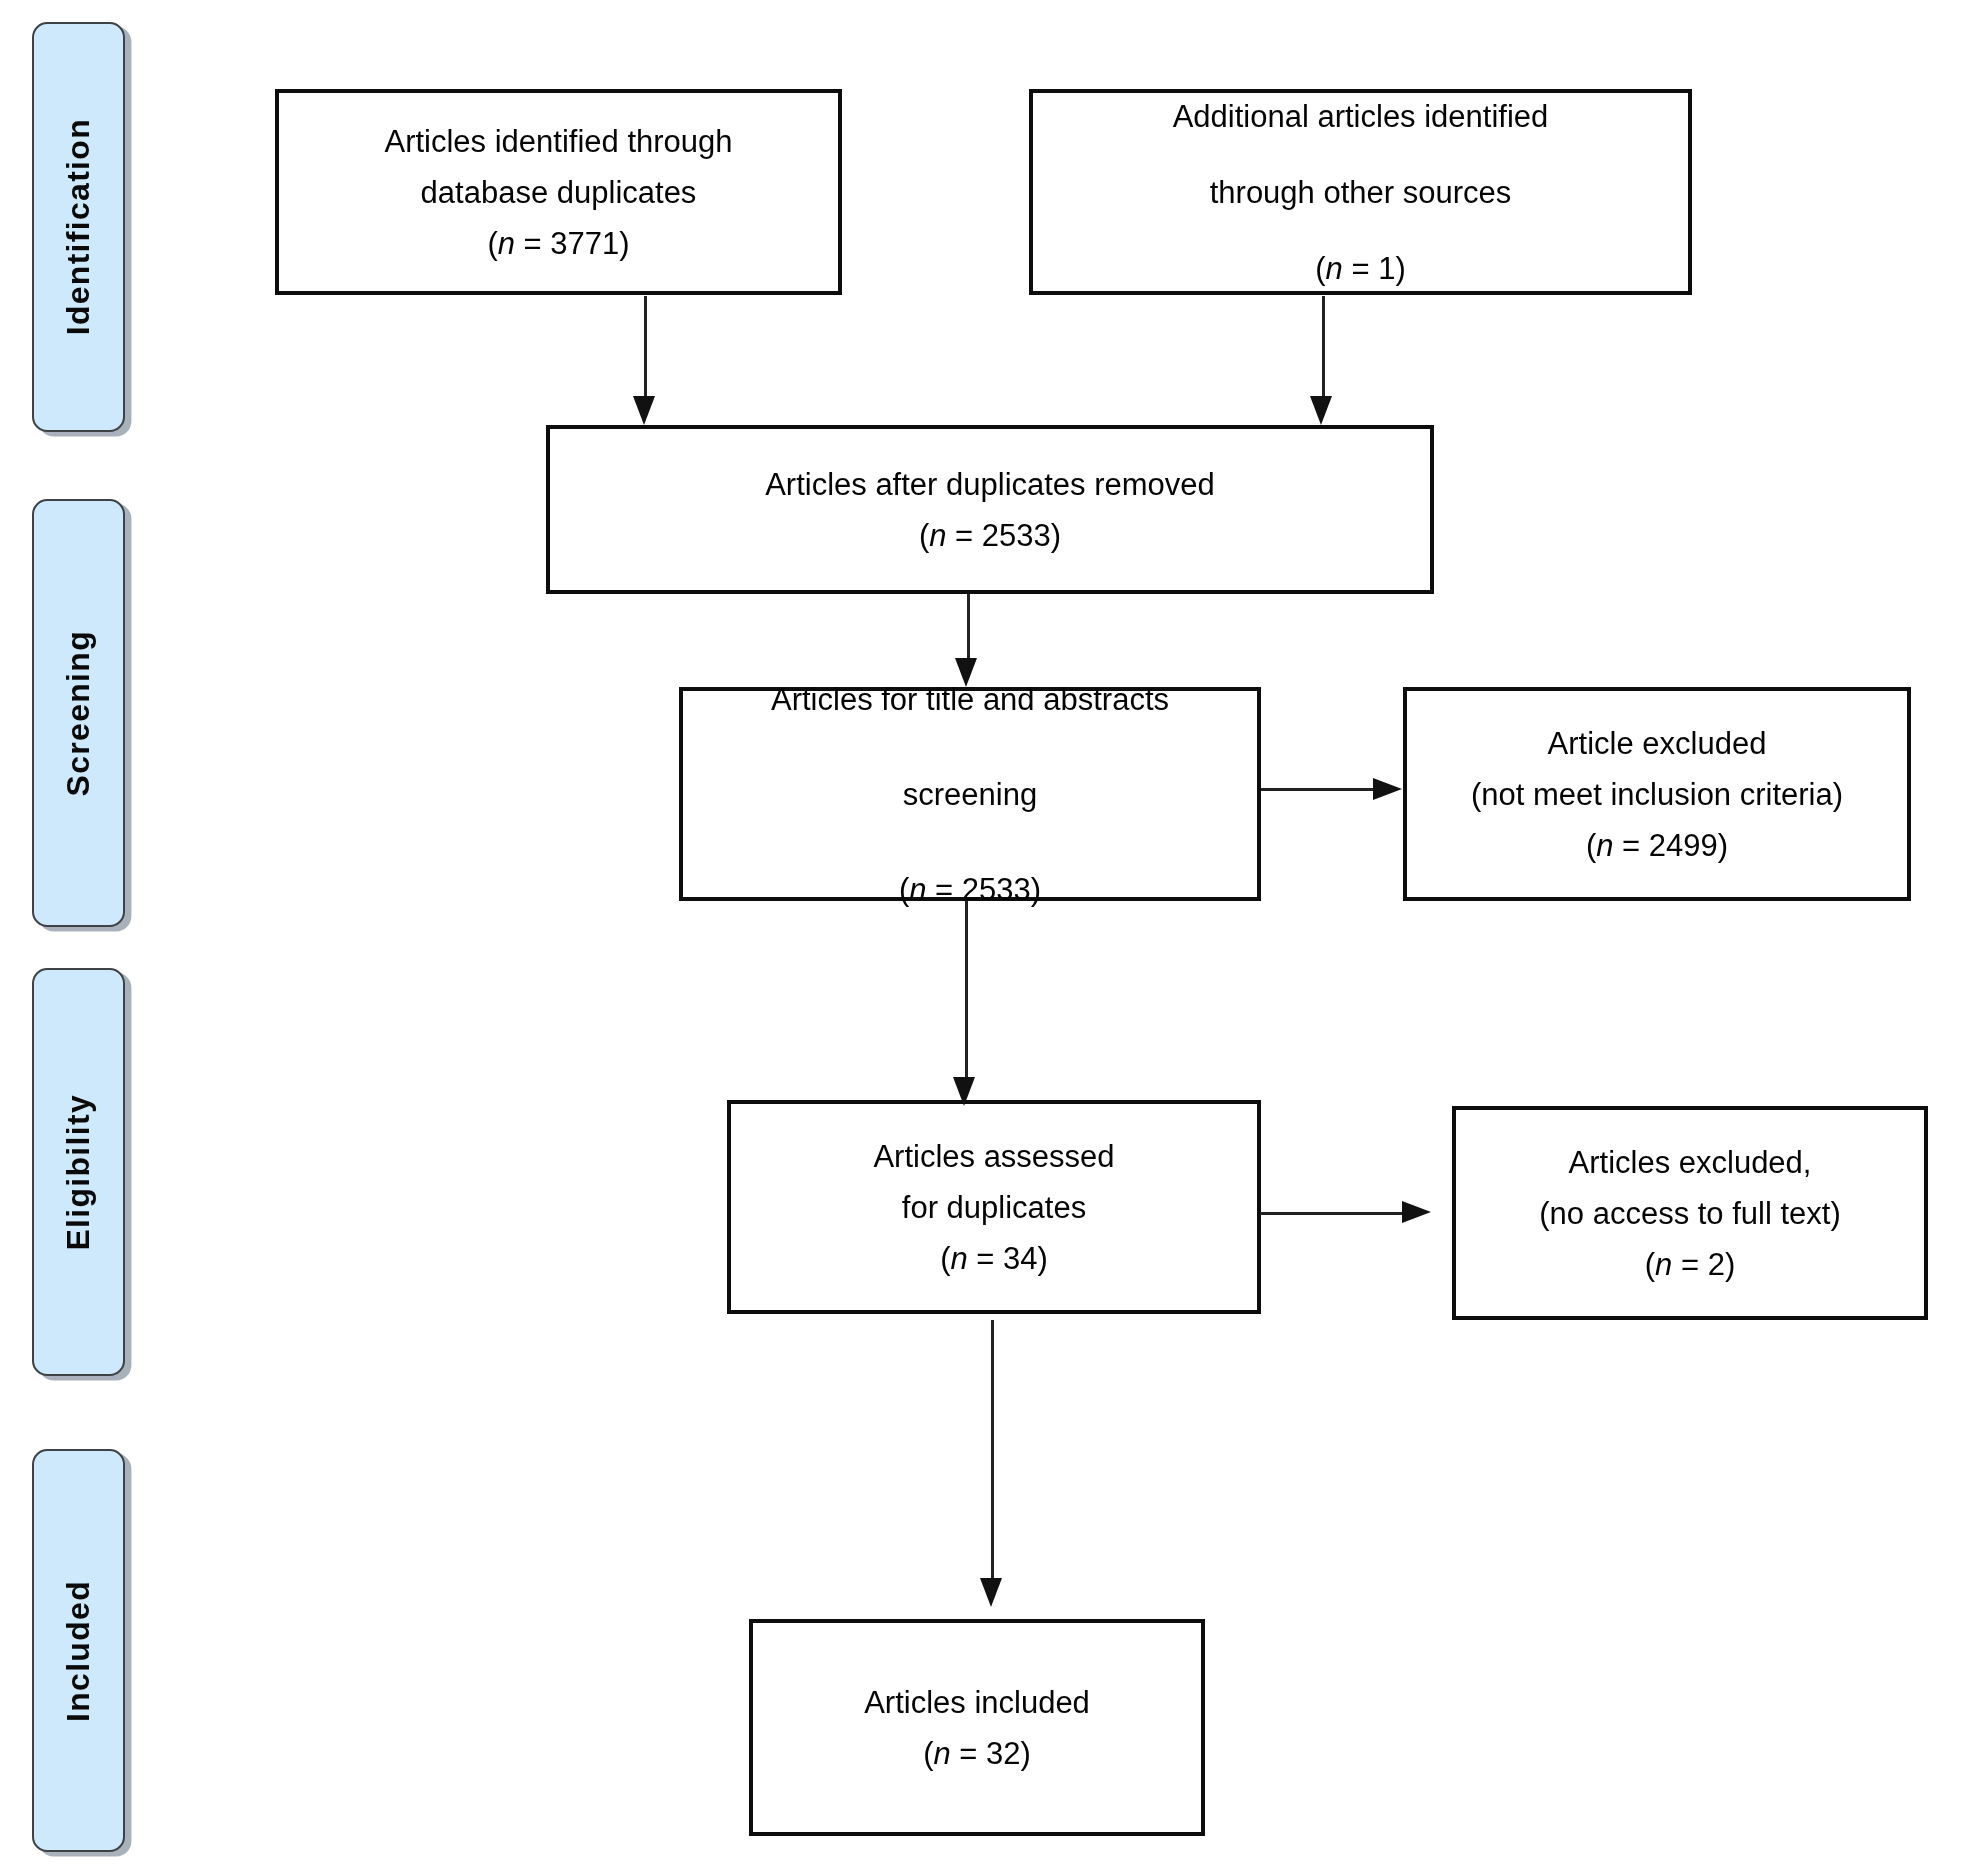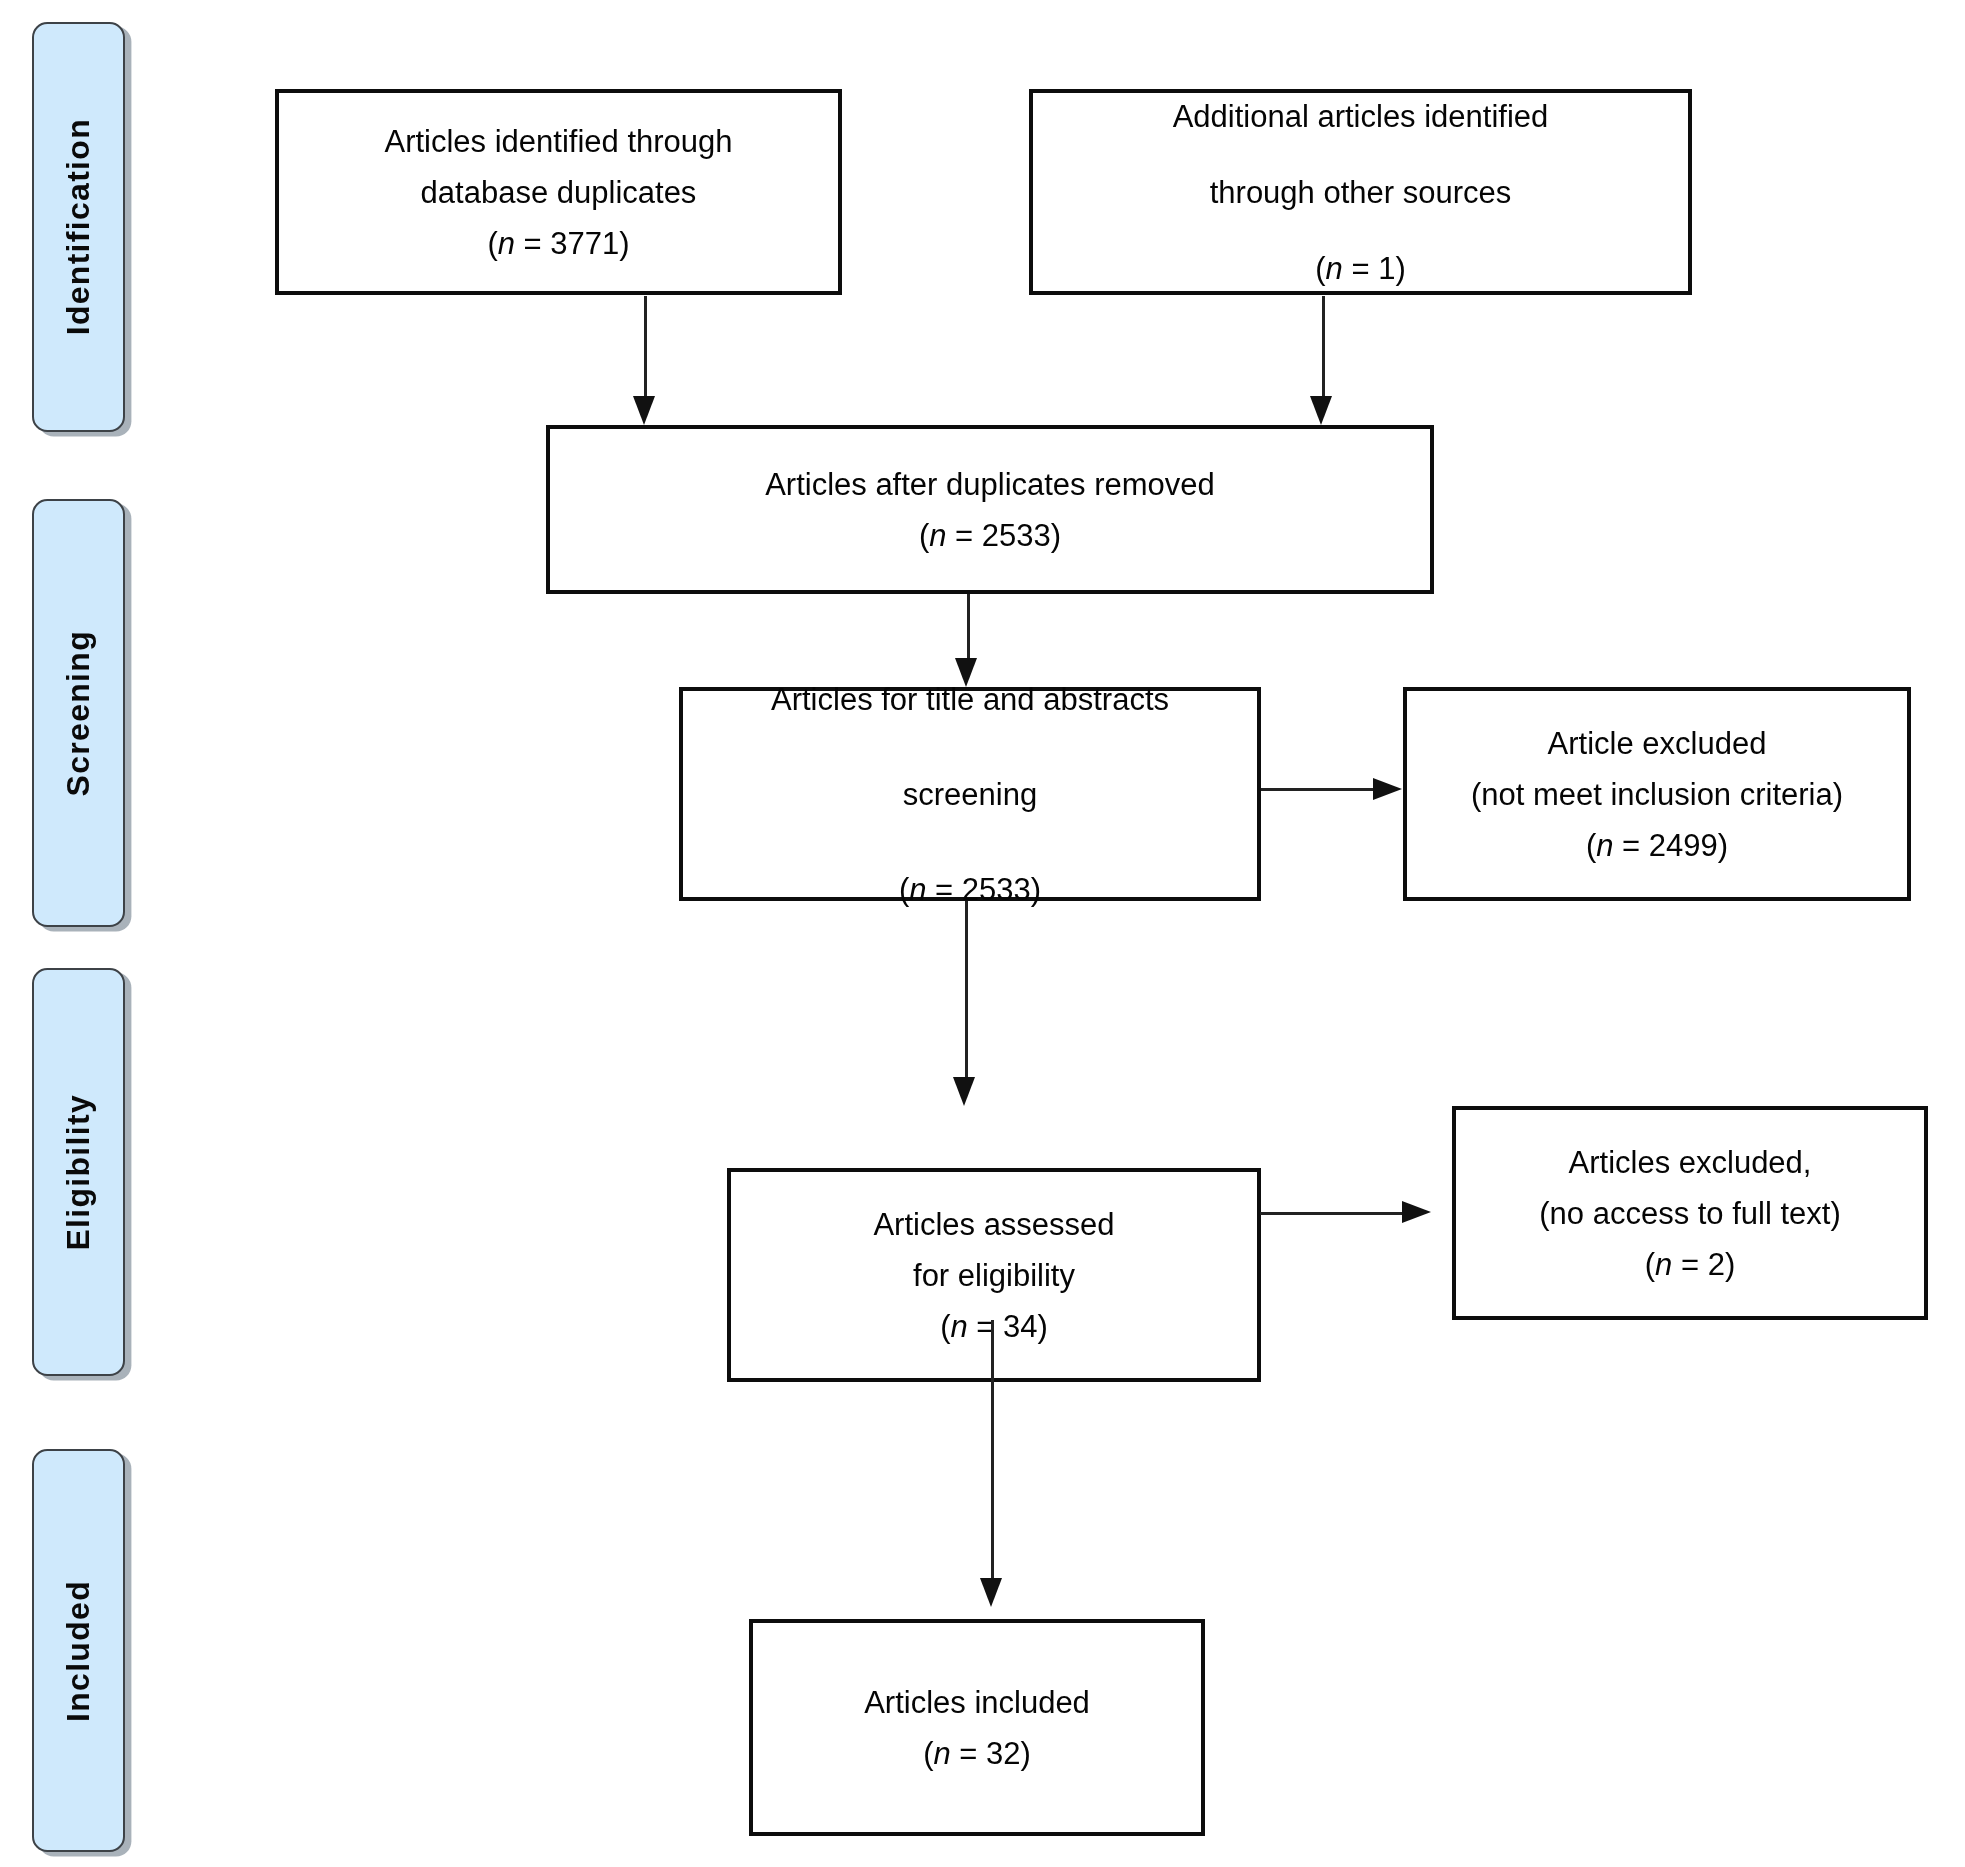--- a/index.html
+++ b/index.html
@@ -47,21 +47,21 @@
     font-size:31px;
     line-height:51px;
     color:#050505;
   }
   .fbox .count i{font-style:italic;}
   #box-db-search{left:275px;top:89px;width:567px;height:206px;}
   #box-other-sources{left:1029px;top:89px;width:663px;height:206px;gap:25px;}
   #box-duplicates-removed{left:546px;top:425px;width:888px;height:169px;}
   #box-title-abstract-screening{left:679px;top:687px;width:582px;height:214px;gap:44px;}
   #box-excluded-screening{left:1403px;top:687px;width:508px;height:214px;}
-  #box-assessed-eligibility{left:727px;top:1168px;width:534px;height:214px;}
+  #box-assessed-eligibility{left:727px;top:1100px;width:534px;height:214px;}
   #box-excluded-fulltext{left:1432px;top:1106px;width:476px;height:214px;margin-left:20px;}
   #box-included-final{left:749px;top:1607px;width:456px;height:217px;margin-top:12px;}
 
   
   .vline,.hline{position:absolute;background:#222;}
   .vline{width:3.2px;}
   .hline{height:3.2px;}
   .head-down{
     position:absolute;width:0;height:0;
     border-left:11.5px solid transparent;
@@ -138,21 +138,21 @@
   </div>
 
   <div class="fbox" id="box-excluded-screening">
     <div>Article excluded</div>
     <div>(not meet inclusion criteria)</div>
     <div class="count">(<i>n</i> = 2499)</div>
   </div>
 
   <div class="fbox" id="box-assessed-eligibility">
     <div>Articles assessed</div>
-    <div>for eligibility</div>
+    <div>for duplicates</div>
     <div class="count">(<i>n</i> = 34)</div>
   </div>
 
   <div class="fbox" id="box-excluded-fulltext">
     <div>Articles excluded,</div>
     <div>(no access to full text)</div>
     <div class="count">(<i>n</i> = 2)</div>
   </div>
 
   <div class="fbox" id="box-included-final">

